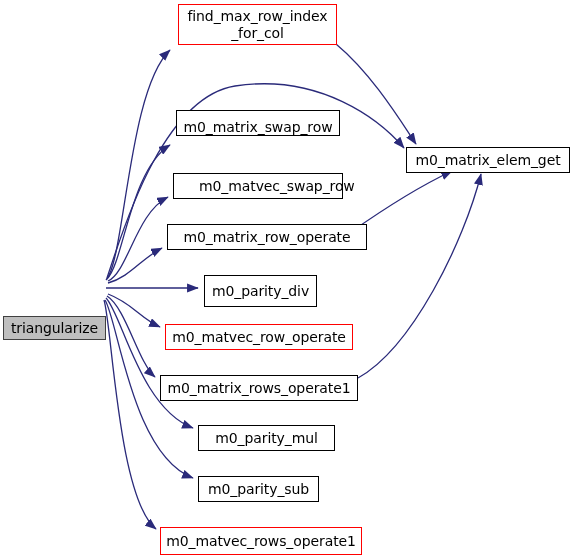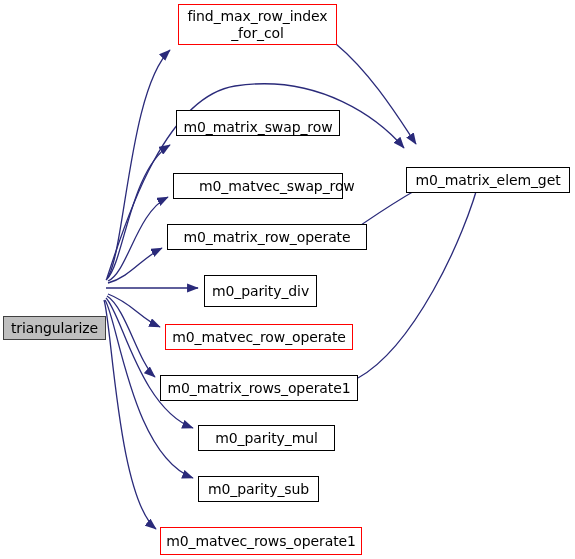--- a/index.html
+++ b/index.html
@@ -86,16 +86,16 @@
 _for_col</span></div>
       <div class="node-box" style="left: 176px; top: 110px; width: 164px; height: 26px; align-items: flex-end;"><span class="node-label">m0_matrix_swap_row</span></div>
       <div class="node-box" style="left: 173px; top: 173px; width: 170px; height: 26px; padding-left: 25px;"><span class="node-label">m0_matvec_swap_row</span></div>
       <div class="node-box" style="left: 167px; top: 224px; width: 200px; height: 26px;"><span class="node-label">m0_matrix_row_operate</span></div>
       <div class="node-box" style="left: 204px; top: 275px; width: 113px; height: 32px;"><span class="node-label">m0_parity_div</span></div>
       <div class="node-box red" style="left: 165px; top: 324px; width: 188px; height: 26px;"><span class="node-label">m0_matvec_row_operate</span></div>
       <div class="node-box" style="left: 160px; top: 375px; width: 198px; height: 26px;"><span class="node-label">m0_matrix_rows_operate1</span></div>
       <div class="node-box" style="left: 198px; top: 425px; width: 137px; height: 26px;"><span class="node-label">m0_parity_mul</span></div>
       <div class="node-box" style="left: 198px; top: 476px; width: 121px; height: 26px;"><span class="node-label">m0_parity_sub</span></div>
       <div class="node-box red" style="left: 160px; top: 527px; width: 202px; height: 28px;"><span class="node-label">m0_matvec_rows_operate1</span></div>
-      <div class="node-box" style="left: 406px; top: 147px; width: 164px; height: 26px; margin-top: 20px;"><span class="node-label">m0_matrix_elem_get</span></div>
+      <div class="node-box" style="left: 406px; top: 147px; width: 164px; height: 26px;"><span class="node-label">m0_matrix_elem_get</span></div>
     </div>
 
 </div>
 
 </body></html>

